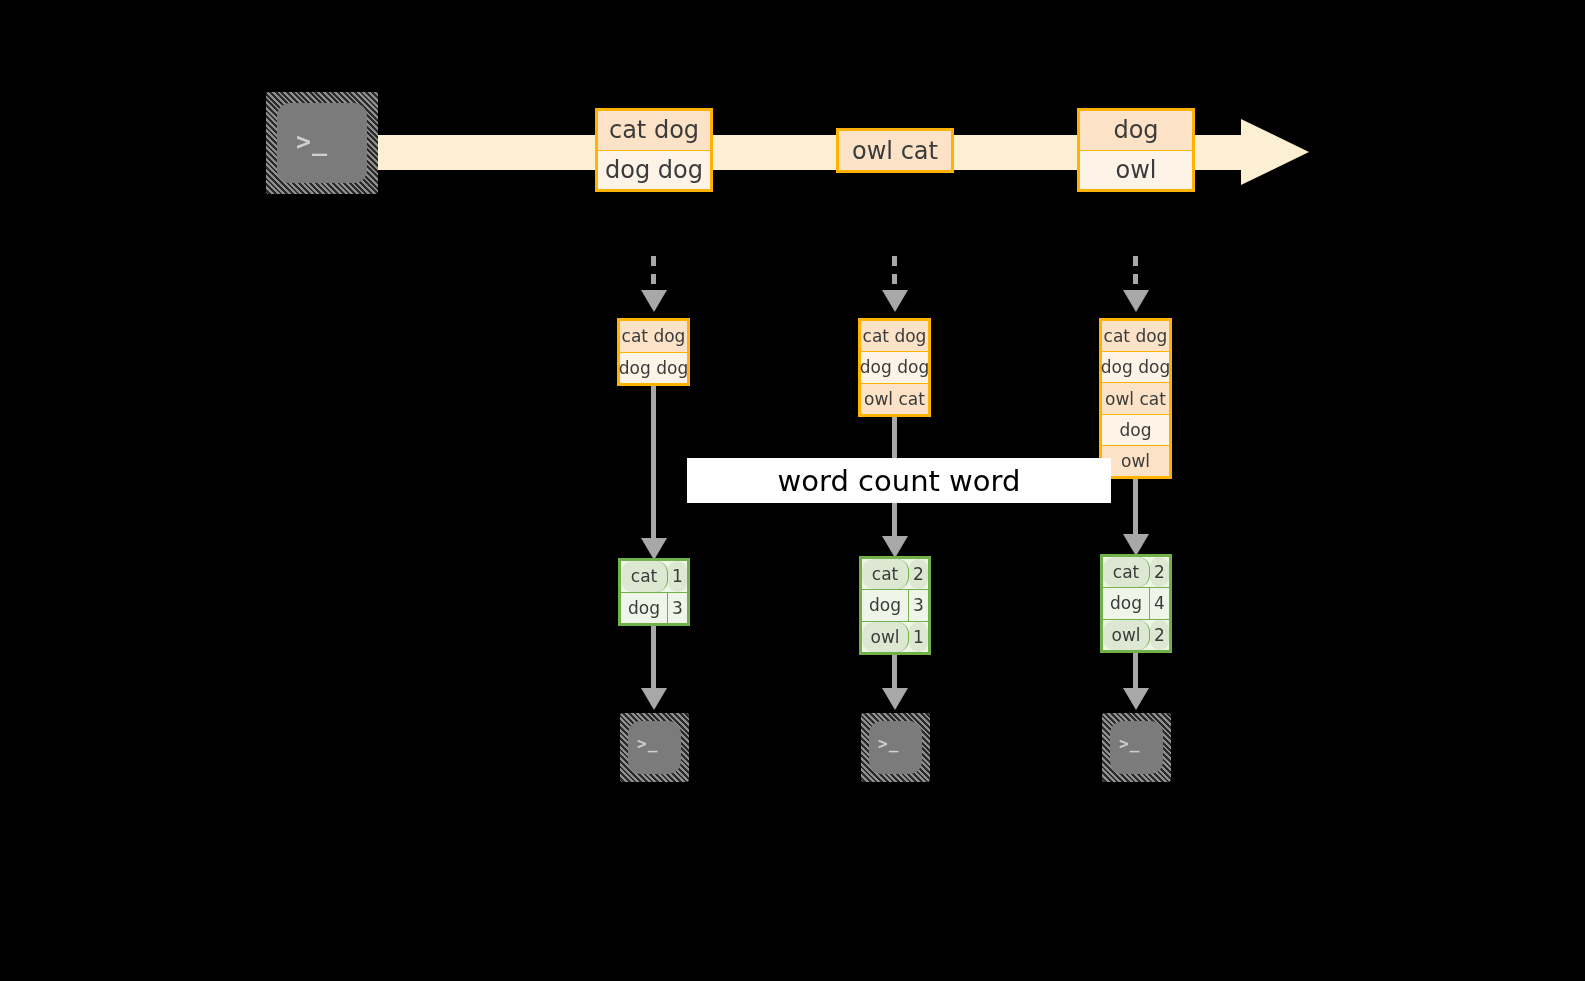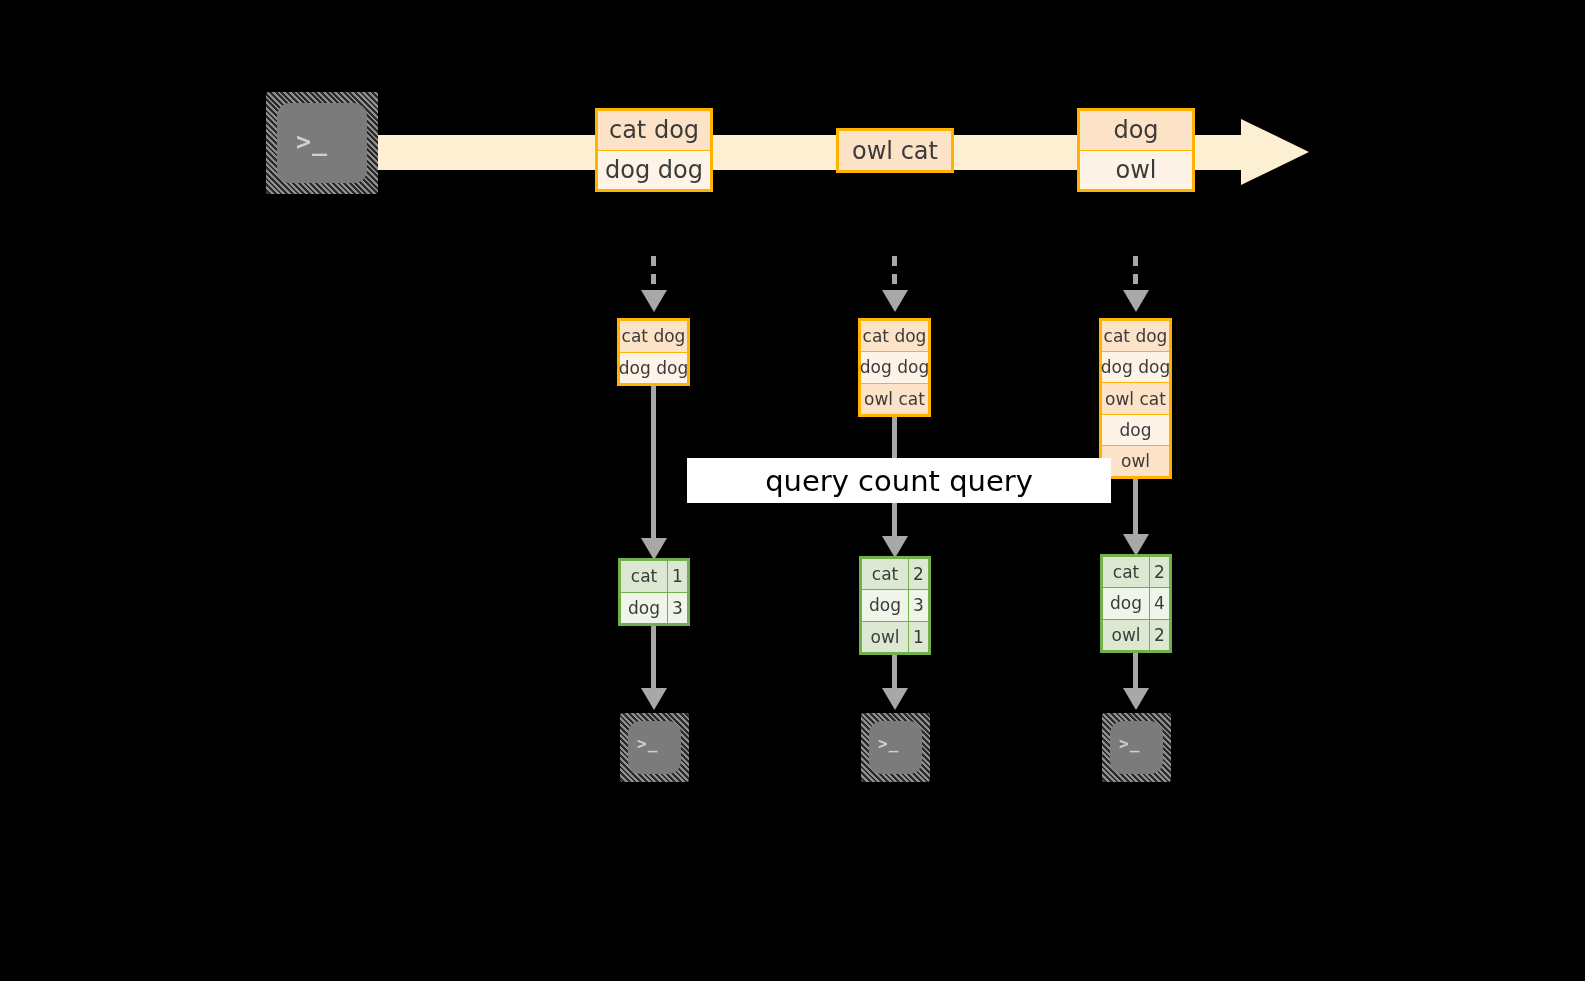--- a/index.html
+++ b/index.html
@@ -96,21 +96,21 @@
     background: #eef5e7;
     display: flex;
     flex-direction: column;
   }
   .res-row {
     display: flex;
     height: 31px;
     border-bottom: 1.5px solid #72b149;
   }
   .res-row:last-child { border-bottom: none; }
-  .res-row.shade-a .cell { background: #dde8d2; }
+  .res-row.shade-a .cell { background: #dde8d2; border-radius: 12px; }
   .res-row.shade-b .cell { background: #eff5e9; }
   .res-row .cell {
     display: flex;
     align-items: center;
     justify-content: center;
     color: #3b3b3b;
     font-size: 17px;
     white-space: nowrap;
   }
   .res-row .cell.key {
@@ -286,16 +286,16 @@
   <div class="conn" style="left:1133px; top:653px; height:41px;"></div>
   <div class="conn-head" style="left:1123px; top:688px;"></div>
 
   <div class="term" style="left:1102px; top:713px; width:69px; height:69px;">
     <div class="hatch"></div>
     <div class="body" style="left:8px; top:8px; right:8px; bottom:8px;"></div>
     <div class="glyph" style="left:17px; top:23px; font-size:16px;">&gt;_</div>
   </div>
 
   <div class="query-banner" style="left:687px; top:458px; width:424px; height:45px;">
-    <span>query count query</span>
+    <span>word count word</span>
   </div>
 
 </div>
 
 </body></html>

